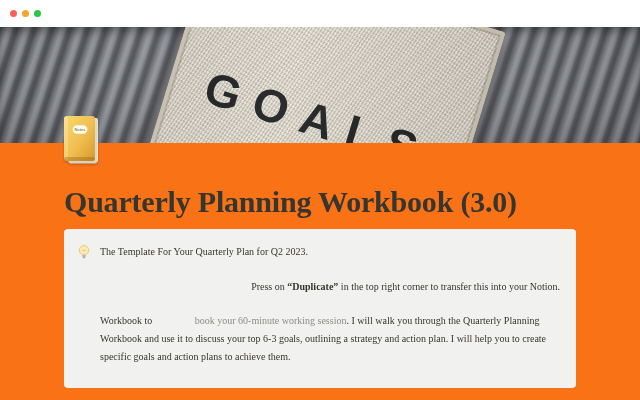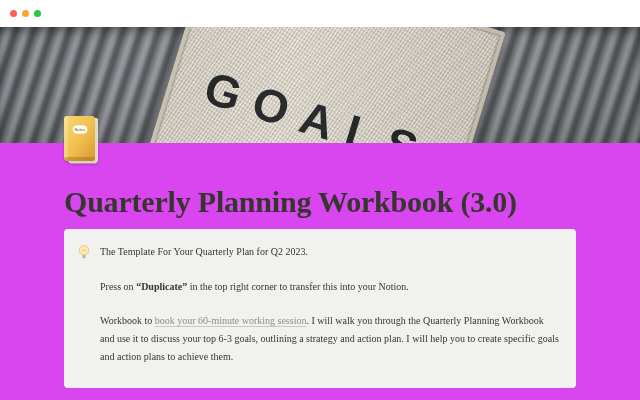--- a/index.html
+++ b/index.html
@@ -3,21 +3,21 @@
 <meta charset="utf-8">
 <style>
   * { box-sizing: border-box; }
   html, body { margin: 0; padding: 0; }
   body {
     width: 640px; height: 400px; overflow: hidden;
     background: #ffffff;
     font-family: "Liberation Serif", "DejaVu Serif", serif;
     color: #37352f;
   }
-  .window { width: 640px; height: 400px; position: relative; background: #d946ef; }
+  .window { width: 640px; height: 400px; position: relative; background: #f97316; }
 
   
   .titlebar {
     height: 27px; background: #ffffff;
     display: flex; align-items: center; padding-left: 10px; gap: 5px;
   }
   .tl { width: 7px; height: 7px; border-radius: 50%; display: inline-block; }
   .tl.red    { background: #ff5f57; }
   .tl.yellow { background: #f7a42d; }
   .tl.green  { background: #28c840; }
@@ -72,28 +72,28 @@
   
   .callout {
     margin-top: 11px; width: 512px;
     background: #f1f1ef; border-radius: 4px;
     padding: 14px 16px 22px 12px;
     display: flex; align-items: flex-start;
   }
   .callout-icon { width: 16px; height: 16px; margin-top: 1px; flex: 0 0 auto; }
   .callout-body { margin-left: 8px; font-size: 10px; line-height: 18px; }
   .callout-body p { margin: 0; }
-  .cb-p2 { margin-top: 17px !important; }
+  .cb-p2 { margin-top: 17px !important; text-align: right; }
   .cb-p3 { margin-top: 16px !important; }
   .callout-body strong { font-weight: 700; }
   .booking-link {
     color: #8e8c88; cursor: pointer;
-    text-decoration: underline;
     text-decoration-color: #c9c7c2;
     text-underline-offset: 2px;
+    margin-left: 40px;
   }
 </style>
 </head>
 <body>
 
 <div class="window">
 
   <div class="titlebar">
     <span class="tl red"></span>
     <span class="tl yellow"></span>

